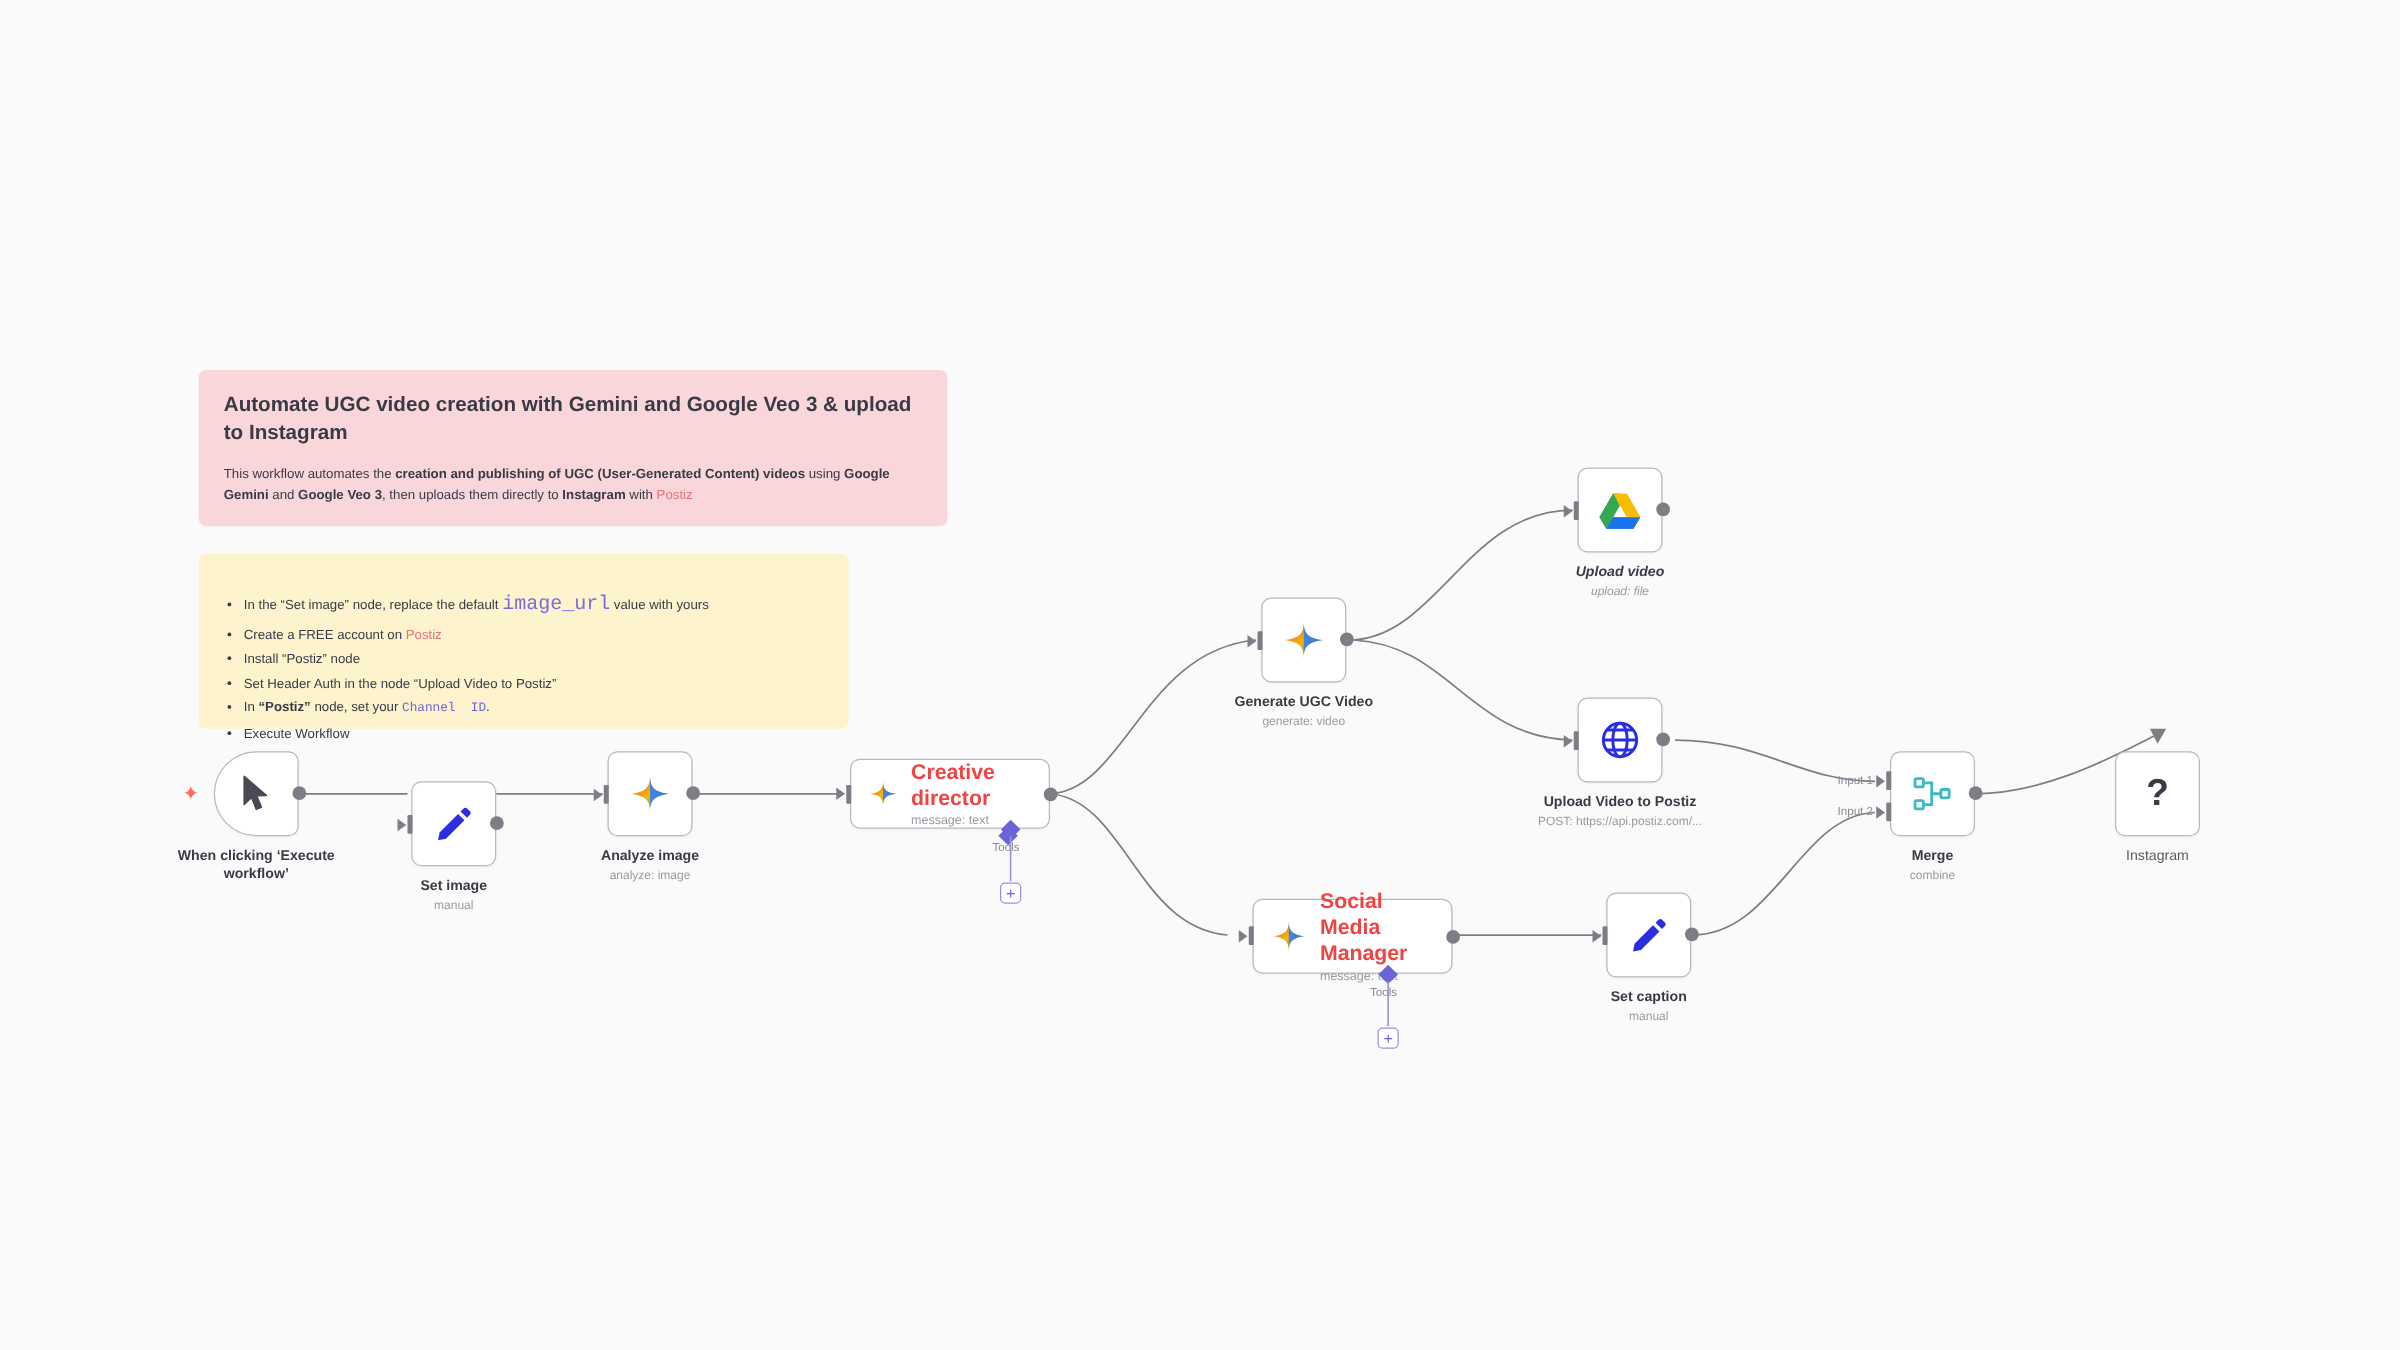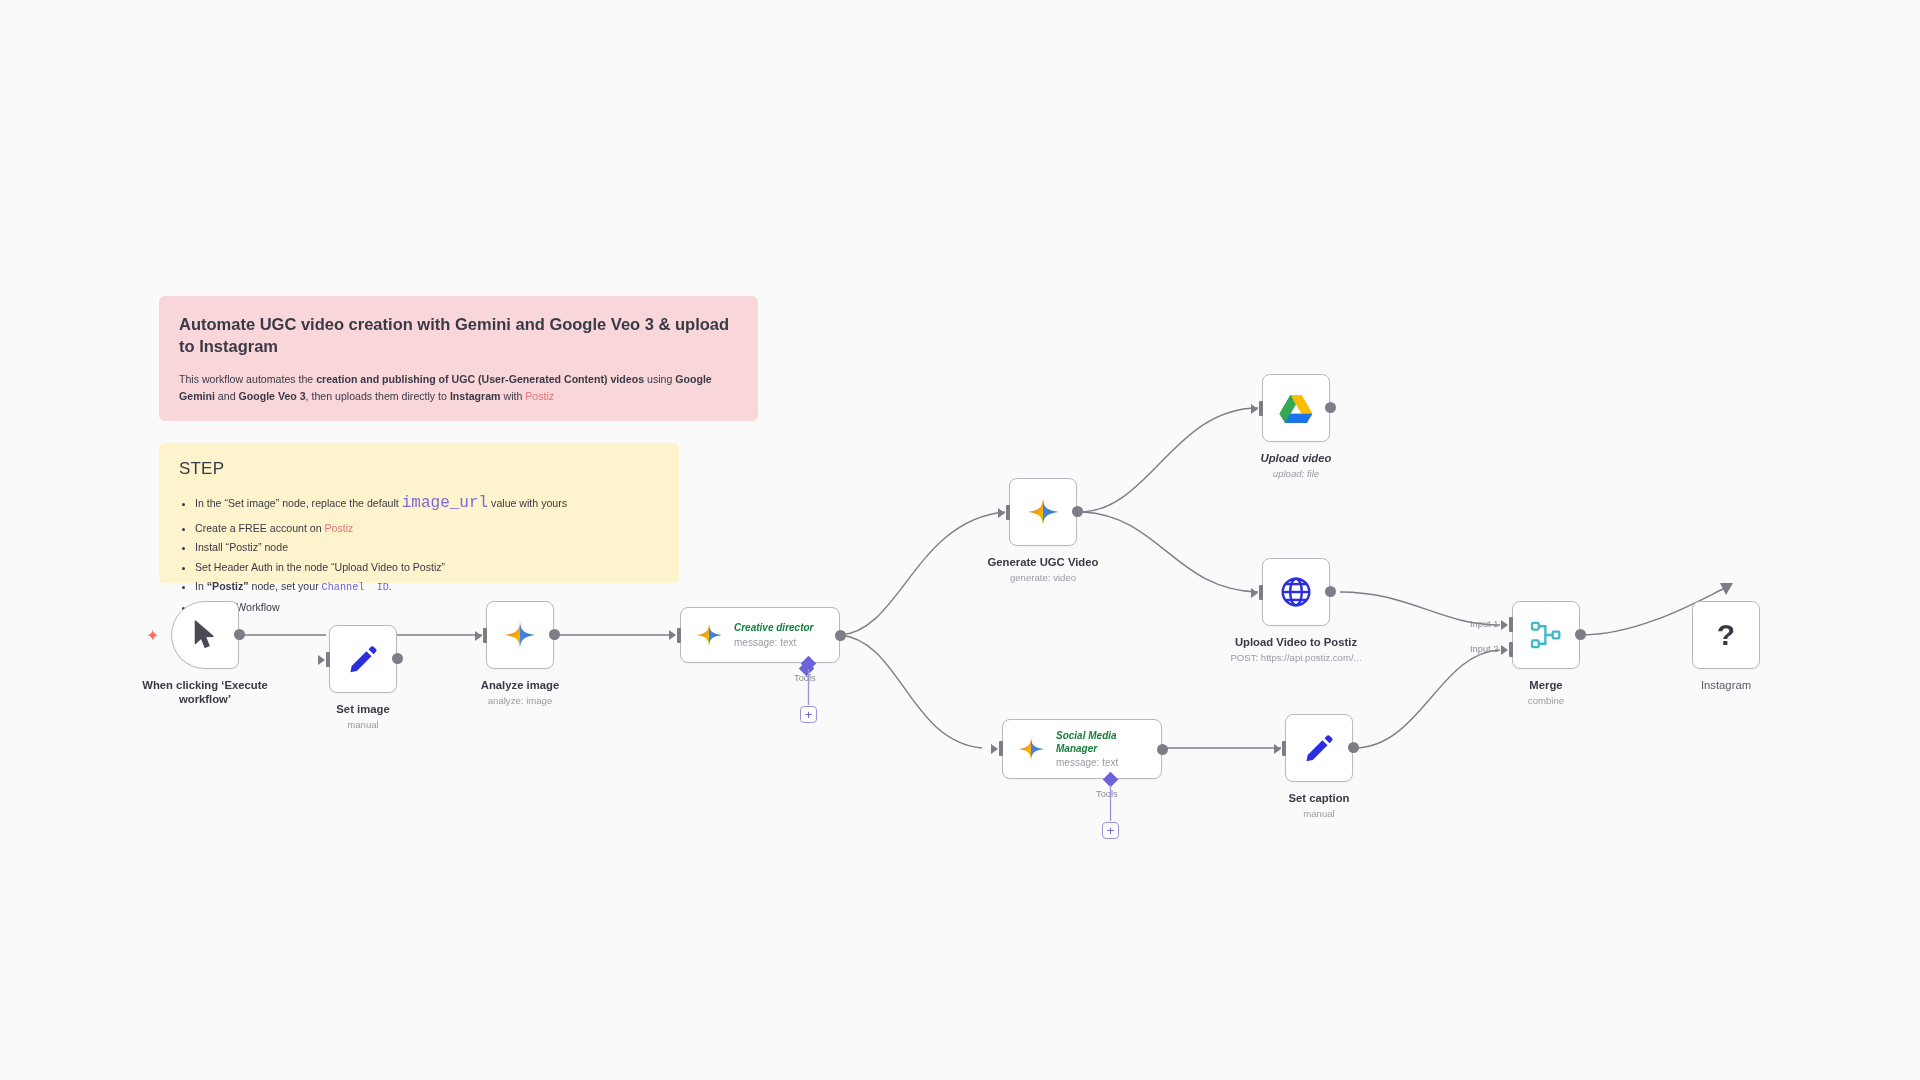--- a/index.html
+++ b/index.html
@@ -38,21 +38,21 @@
   }
   .nbox.square { width: 68px; height: 68px; }
   .nbox.wide { width: 160px; height: 56px; justify-content: flex-start; padding-left: 14px; gap: 11px; }
   .nbox.trigger { width: 68px; height: 68px; border-radius: 34px 8px 8px 34px; }
 
   .ncap { text-align: center; margin-top: 9px; width: 150px; margin-left: -41px; }
   .ncap .t { font-size: 11.3px; font-weight: bold; color: #3a3a46; line-height: 1.25; }
   .ncap .s { font-size: 9.6px; color: #9a9aa3; margin-top: 3px; }
 
   .inline-label { display: flex; flex-direction: column; justify-content: center; }
-  .inline-label .t { font-size: 10px; font-weight: bold; color: #15803d; line-height: 1.22; font-style: italic; }
+  .inline-label .t { font-size: 17px; font-weight: bold; color: #ef4444; line-height: 1.22; }
   .inline-label .s { font-size: 10px; color: #9a9aa3; margin-top: 2px; }
 
   
   .dot { position: absolute; width: 11px; height: 11px; border-radius: 50%; background: #7d7d86; }
   .inarrow { position: absolute; width: 0; height: 0; border-top: 5px solid transparent;
              border-bottom: 5px solid transparent; border-left: 7px solid #7d7d86; }
   .inbar { position: absolute; width: 4px; height: 15px; background: #7d7d86; border-radius: 1px; }
 
   .bolt { position: absolute; color: #ff6d5a; font-size: 16px; line-height: 1; }
 
@@ -102,21 +102,20 @@
 
   <div class="sticky sticky-pink" style="left:159px; top:296px; width:599px; height:125px; padding:17px 20px;">
     <div class="sticky-title">Automate UGC video creation with Gemini and Google Veo 3 &amp; upload to Instagram</div>
     <div class="sticky-body">
       This workflow automates the <b>creation and publishing of UGC (User-Generated Content) videos</b> using
       <b>Google Gemini</b> and <b>Google Veo 3</b>, then uploads them directly to <b>Instagram</b> with <span class="link-pink">Postiz</span>
     </div>
   </div>
 
   <div class="sticky sticky-yellow" style="left:159px; top:443px; width:520px; height:140px; padding:16px 20px;">
-    <div class="sticky-h2">STEP</div>
     <ul class="steps">
       <li>In the “Set image” node, replace the default <code class="inline">image_url</code> value with yours</li>
       <li>Create a FREE account on <span class="link-pink">Postiz</span></li>
       <li>Install “Postiz” node</li>
       <li>Set Header Auth in the node “Upload Video to Postiz”</li>
       <li>In <b>“Postiz”</b> node, set your <code class="code-pur">Channel&nbsp; ID</code>.</li>
       <li>Execute Workflow</li>
     </ul>
   </div>
 

